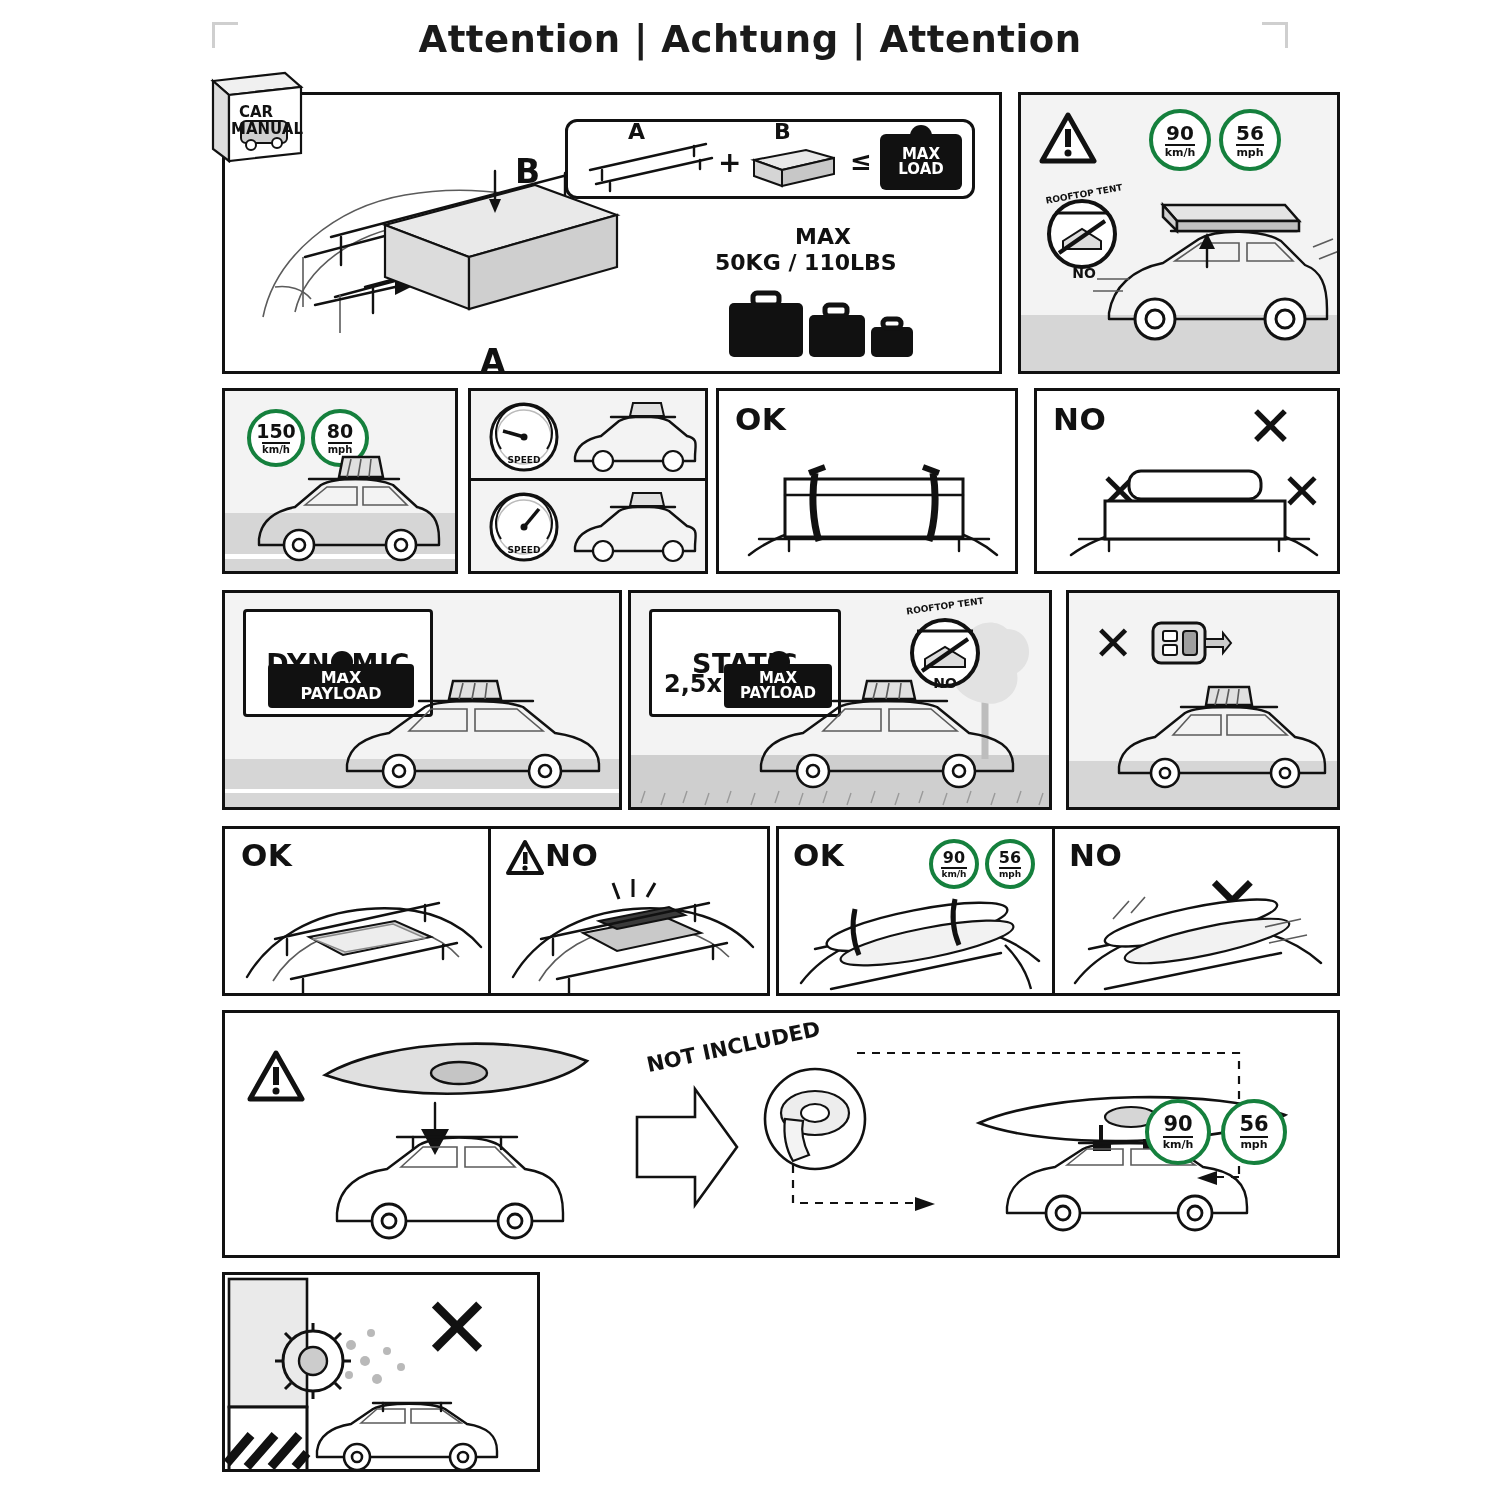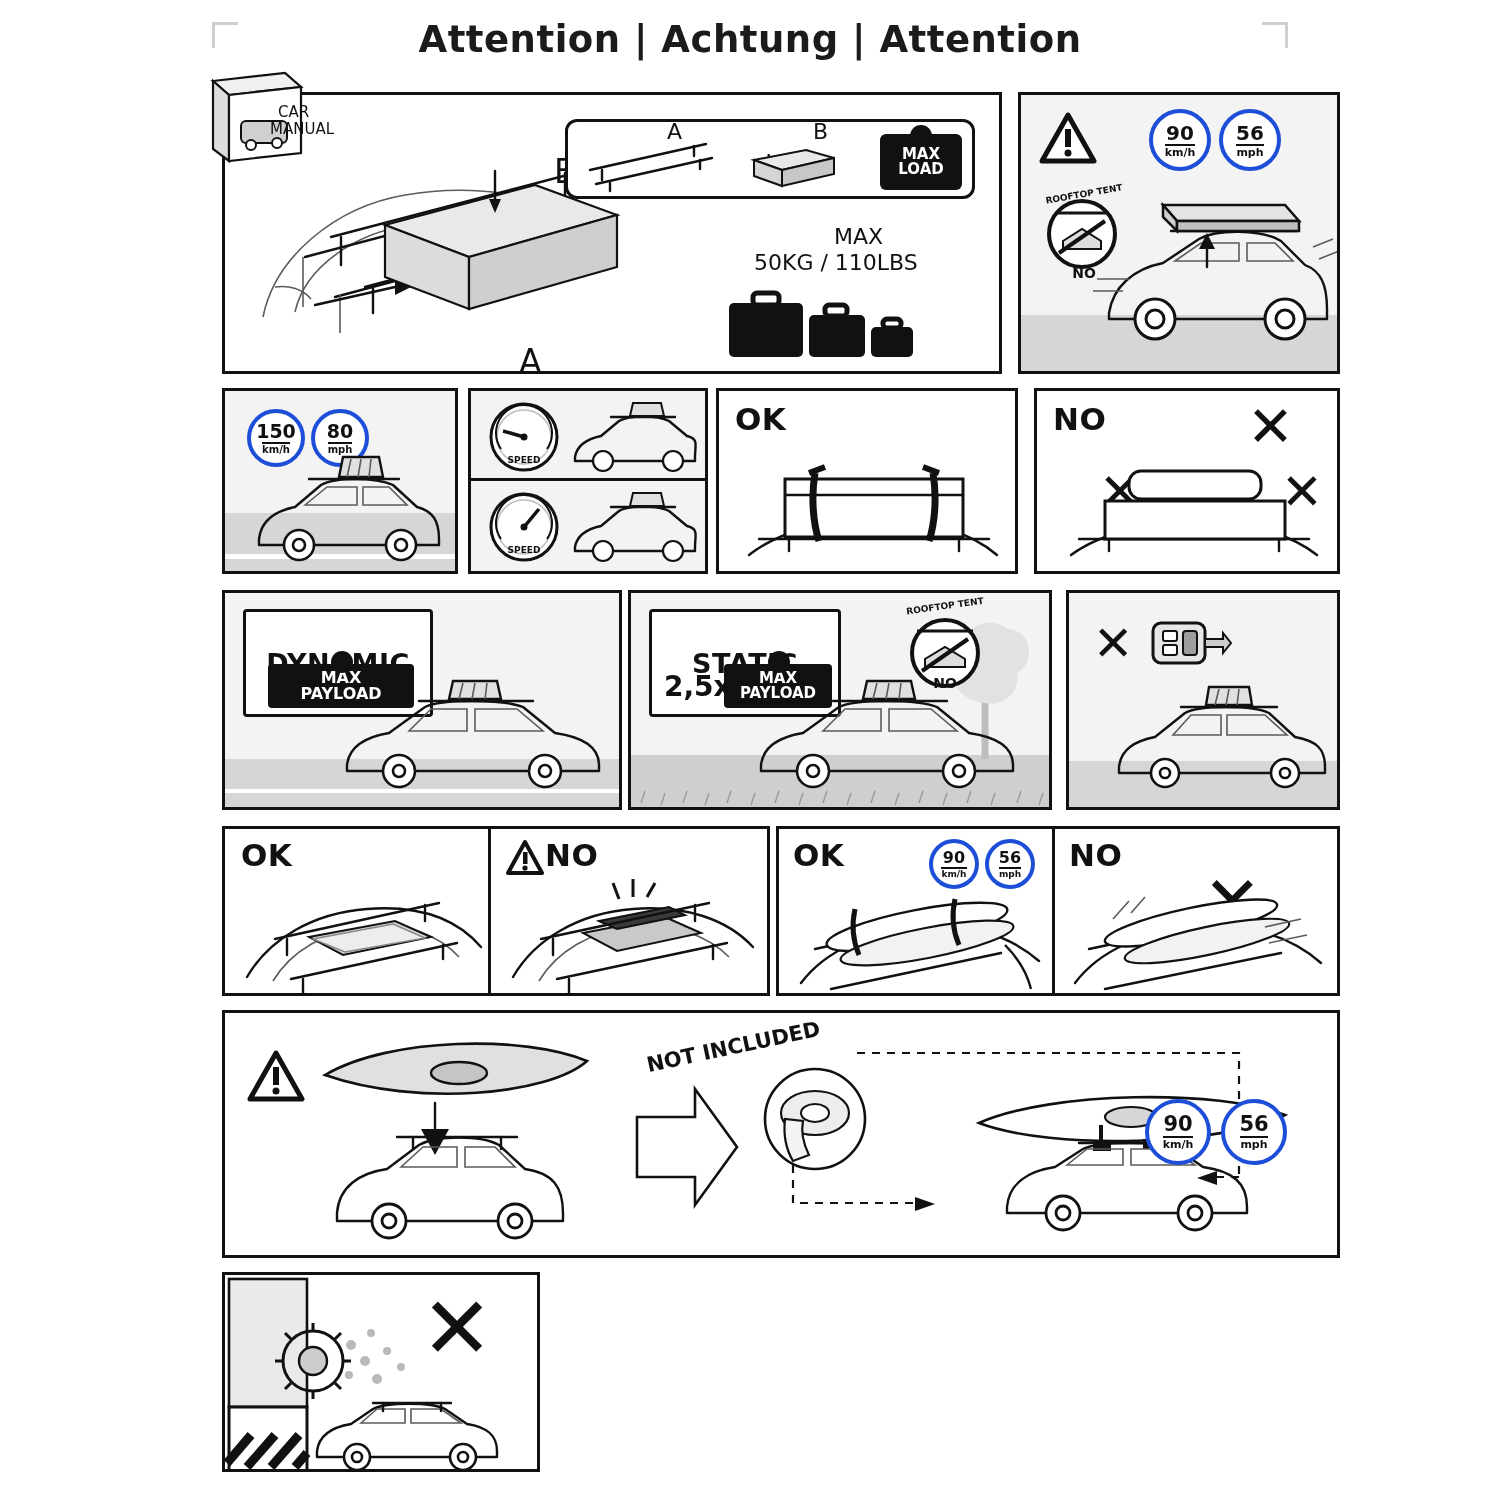--- a/index.html
+++ b/index.html
@@ -18,26 +18,26 @@
   }
   .panel{
     position:absolute;border:3px solid #111;background:#fff;box-sizing:border-box;
   }
   .sub{position:absolute;border:3px solid #111;box-sizing:border-box;background:#fff;}
   .sky{background:#f3f3f3;}
   .ground{position:absolute;left:0;right:0;bottom:0;background:#d9d9d9;}
   .road{position:absolute;left:0;right:0;background:#cfcfcf;}
 
   
-  .lbl{position:absolute;font-weight:400;line-height:1.05;margin-left:39px;}
+  .lbl{position:absolute;font-weight:700;line-height:1.05;}
   .okno{font-size:31px;font-weight:700;letter-spacing:0.5px;}
 
   
   .badge{
-    position:absolute;border:4px solid #1d4ed8;border-radius:50%;
+    position:absolute;border:4px solid #15803d;border-radius:50%;
     background:#fff;display:flex;flex-direction:column;align-items:center;justify-content:center;
     box-sizing:border-box;
   }
   .badge .num{font-weight:700;line-height:1;}
   .badge .unit{font-weight:700;line-height:1;border-top:2px solid #111;padding-top:1px;margin-top:1px;}
 
   
   svg{display:block;overflow:visible;}
   .st{fill:none;stroke:#111;stroke-width:2.4;stroke-linecap:round;stroke-linejoin:round;}
   .st-thin{fill:none;stroke:#5b5b5b;stroke-width:1.6;}
@@ -336,21 +336,21 @@
         <path d="M10 50 L14 38 M30 52 L34 40 M52 50 L56 38 M74 52 L78 40 M96 50 L100 38 M120 52 L124 40 M144 50 L148 38 M168 52 L172 40 M192 50 L196 38 M216 52 L220 40 M240 50 L244 38 M264 52 L268 40 M288 50 L292 38 M312 52 L316 40 M336 50 L340 38 M360 52 L364 40 M386 50 L390 38 M408 52 L412 40"></path>
       </g>
     </svg>
 
     <svg style="position:absolute;right:6px;top:6px;" width="110" height="170" viewBox="0 0 110 170">
       <path d="M52 160 L52 92" stroke="#bdbdbd" stroke-width="7" fill="none"></path>
       <path d="M52 104 C20 100 8 70 30 54 C26 30 56 14 74 30 C98 30 104 62 84 74 C88 96 66 108 52 104 Z" fill="#e2e2e2"></path>
     </svg>
     <div class="whitebox" style="left:18px;top:16px;width:192px;height:108px;border-radius:4px;">
       <div style="font-size:27px;font-weight:700;letter-spacing:0.5px;">STATIC</div>
-      <div style="position:absolute;left:12px;top:58px;font-size:28px;font-weight:700;">2,5x</div>
+      <div style="position:absolute;left:12px;top:58px;font-size:24px;font-weight:700;">2,5x</div>
       <div class="plaque" style="left:72px;top:52px;width:108px;height:44px;border-radius:4px;font-size:15px;">
         <span>MAX</span>
         <span>PAYLOAD</span>
       </div>
       <svg style="position:absolute;left:110px;top:38px;" width="34" height="22" viewBox="0 0 34 22">
         <circle cx="17" cy="12" r="11" fill="#111"></circle>
       </svg>
     </div>
 
     <svg style="position:absolute;left:266px;top:10px;" width="96" height="96" viewBox="0 0 96 96">

